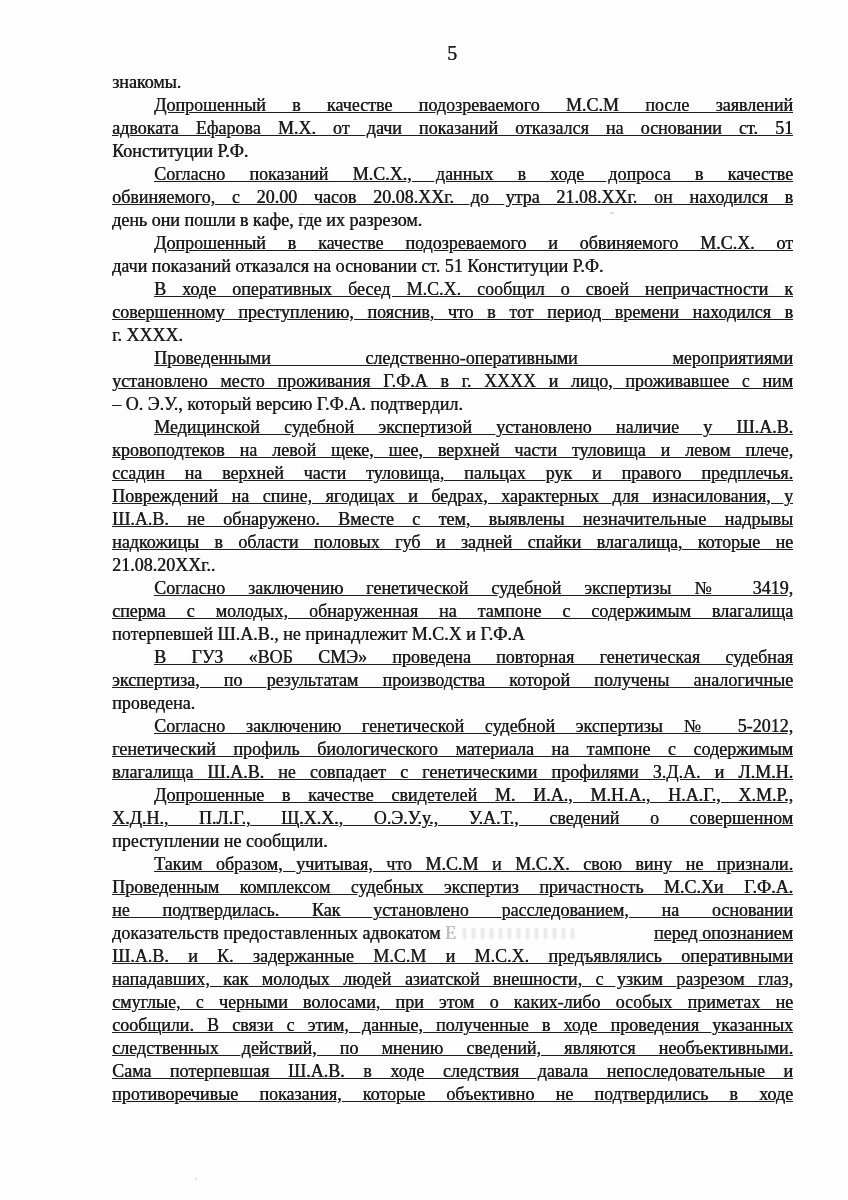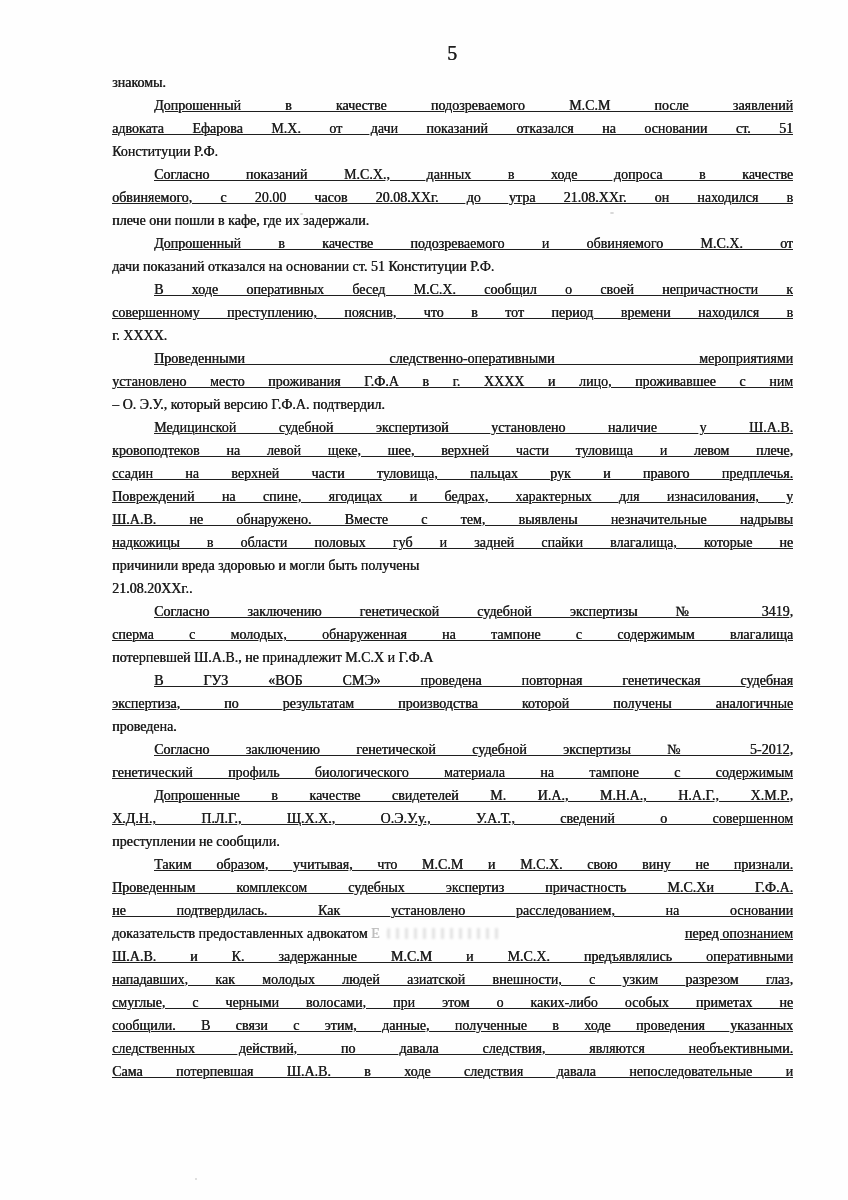--- a/index.html
+++ b/index.html
@@ -26,21 +26,21 @@
     text-align: center;
     font-size: 20px;
     letter-spacing: 1px;
     text-shadow: 0.4px 0 0 currentColor;
   }
   .doc-body {
     position: absolute;
     top: 71px;
     left: 112px;
     width: 681px;
-    font-size: 14px;
+    font-size: 18px;
     line-height: 23px;
     text-shadow: 0.4px 0 0 currentColor;
   }
   .line {
     height: 23px;
     overflow: hidden;
   }
   .line.justify {
     text-align: justify;
     text-align-last: justify;
@@ -89,59 +89,60 @@
 
 <div class="page">
   <div class="page-number">5</div>
   <div class="doc-body">
       <div class="line">знакомы.</div>
       <div class="line indent justify">Допрошенный в качестве подозреваемого М.С.М после заявлений</div>
       <div class="line justify">адвоката Ефарова М.Х. от дачи показаний отказался на основании ст. 51</div>
       <div class="line">Конституции Р.Ф.</div>
       <div class="line indent justify">Согласно показаний М.С.Х., данных в ходе допроса в качестве</div>
       <div class="line justify">обвиняемого, с 20.00 часов 20.08.ХХг. до утра 21.08.ХХг. он находился в</div>
-      <div class="line">плече они пошли в кафе, где их задержали.</div>
+      <div class="line">день они пошли в кафе, где их разрезом.</div>
       <div class="line indent justify">Допрошенный в качестве подозреваемого и обвиняемого М.С.Х. от</div>
       <div class="line">дачи показаний отказался на основании ст. 51 Конституции Р.Ф.</div>
       <div class="line indent justify">В ходе оперативных бесед М.С.Х. сообщил о своей непричастности к</div>
       <div class="line justify">совершенному преступлению, пояснив, что в тот период времени находился в</div>
       <div class="line">г. ХХХХ.</div>
       <div class="line indent justify">Проведенными следственно-оперативными мероприятиями</div>
       <div class="line justify">установлено место проживания Г.Ф.А в г. ХХХХ и лицо, проживавшее с ним</div>
       <div class="line">– О. Э.У., который версию Г.Ф.А. подтвердил.</div>
       <div class="line indent justify">Медицинской судебной экспертизой установлено наличие у Ш.А.В.</div>
       <div class="line justify">кровоподтеков на левой щеке, шее, верхней части туловища и левом плече,</div>
       <div class="line justify">ссадин на верхней части туловища, пальцах рук и правого предплечья.</div>
       <div class="line justify">Повреждений на спине, ягодицах и бедрах, характерных для изнасилования, у</div>
       <div class="line justify">Ш.А.В. не обнаружено. Вместе с тем, выявлены незначительные надрывы</div>
       <div class="line justify">надкожицы в области половых губ и задней спайки влагалища, которые не</div>
-      <div class="line">причинили вреда здоровью и могли быть получены</div>
       <div class="line">21.08.20ХХг..</div>
       <div class="line indent justify">Согласно заключению генетической судебной экспертизы № 3419,</div>
       <div class="line justify">сперма с молодых, обнаруженная на тампоне с содержимым влагалища</div>
       <div class="line">потерпевшей Ш.А.В., не принадлежит М.С.Х и Г.Ф.А</div>
       <div class="line indent justify">В ГУЗ «ВОБ СМЭ» проведена повторная генетическая судебная</div>
       <div class="line justify">экспертиза, по результатам производства которой получены аналогичные</div>
       <div class="line">проведена.</div>
       <div class="line indent justify">Согласно заключению генетической судебной экспертизы № 5-2012,</div>
       <div class="line justify">генетический профиль биологического материала на тампоне с содержимым</div>
+      <div class="line justify">влагалища Ш.А.В. не совпадает с генетическими профилями З.Д.А. и Л.М.Н.</div>
       <div class="line indent justify">Допрошенные в качестве свидетелей М. И.А., М.Н.А., Н.А.Г., Х.М.Р.,</div>
       <div class="line justify">Х.Д.Н., П.Л.Г., Щ.Х.Х., О.Э.У.у., У.А.Т., сведений о совершенном</div>
       <div class="line">преступлении не сообщили.</div>
       <div class="line indent justify">Таким образом, учитывая, что М.С.М и М.С.Х. свою вину не признали.</div>
       <div class="line justify">Проведенным комплексом судебных экспертиз причастность М.С.Хи Г.Ф.А.</div>
       <div class="line justify">не подтвердилась. Как установлено расследованием, на основании</div>
       <div class="line redline">
         <span>доказательств предоставленных адвокатом&nbsp;<span class="faded">Е</span></span>
         <span class="smudge"></span>
         <span class="suffix">перед опознанием</span>
       </div>
       <div class="line justify">Ш.А.В. и К. задержанные М.С.М и М.С.Х. предъявлялись оперативными</div>
       <div class="line justify">нападавших, как молодых людей азиатской внешности, с узким разрезом глаз,</div>
       <div class="line justify">смуглые, с черными волосами, при этом о каких-либо особых приметах не</div>
       <div class="line justify">сообщили. В связи с этим, данные, полученные в ходе проведения указанных</div>
-      <div class="line justify">следственных действий, по давала следствия, являются необъективными.</div>
+      <div class="line justify">следственных действий, по мнению сведений, являются необъективными.</div>
       <div class="line justify">Сама потерпевшая Ш.А.В. в ходе следствия давала непоследовательные и</div>
+      <div class="line justify">противоречивые показания, которые объективно не подтвердились в ходе</div>
     </div>
   <div class="scan-speck speck-a"></div>
   <div class="scan-speck speck-b"></div>
   <div class="scan-speck speck-c"></div>
 </div>
 
 </body></html>

